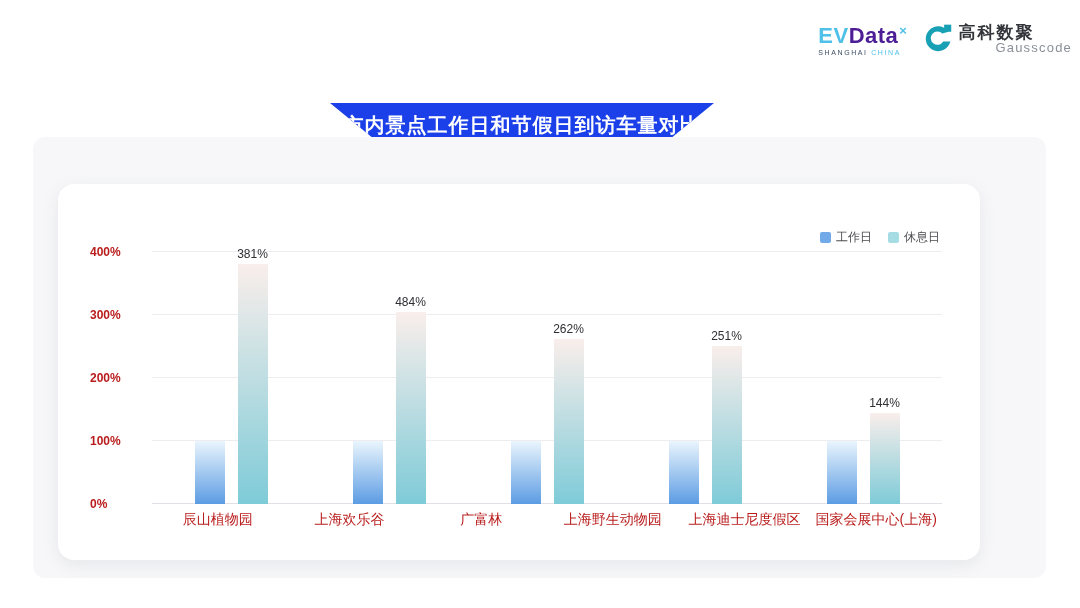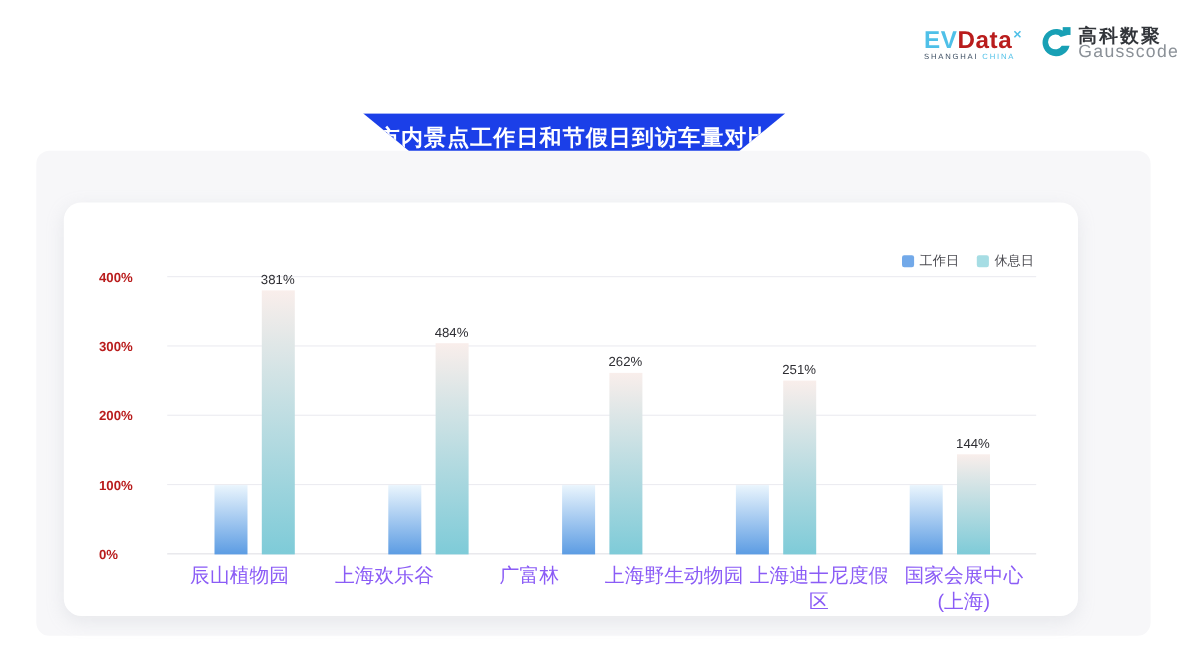--- a/index.html
+++ b/index.html
@@ -5,28 +5,28 @@
   * { margin:0; padding:0; box-sizing:border-box; }
   html,body { width:1080px; height:608px; background:#ffffff; overflow:hidden;
               font-family:"Liberation Sans", sans-serif; }
   .page { position:relative; width:1080px; height:608px; }
 
   
   .logos { position:absolute; top:20px; right:8px; display:flex; align-items:center; gap:14px; }
   .evdata { text-align:left; }
   .evdata-main { font-size:22px; font-weight:bold; letter-spacing:0.5px; line-height:22px; }
   .evdata-main .ev  { color:#4FC0E8; }
-  .evdata-main .dt  { color:#b91c1c; }
+  .evdata-main .dt  { color:#4c1d95; }
   .evdata-main .sup { color:#4FC0E8; font-size:13px; vertical-align:super; margin-left:1px; }
   .evdata-sub { font-size:7px; letter-spacing:1.6px; margin-top:2px; }
   .evdata-sub .s1 { color:#3D4E62; }
   .evdata-sub .s2 { color:#4FC0E8; }
   .gauss { display:flex; align-items:center; gap:5px; }
   .gauss-txt .gauss-cn { font-size:17px; font-weight:bold; color:#32353a; letter-spacing:2px; line-height:19px; }
-  .gauss-txt .gauss-en { font-size:16px; color:#8A9097; letter-spacing:1.2px; line-height:12px; }
+  .gauss-txt .gauss-en { font-size:13px; color:#8A9097; letter-spacing:1.2px; line-height:12px;margin-left:37px; }
 
   
   .banner { position:absolute; left:330px; top:103px; width:384px; height:44px;
             clip-path:polygon(0 0, 100% 0, 86% 100%, 14% 100%);
             display:flex; align-items:center; justify-content:center; }
   .banner span { color:#ffffff; font-size:20px; font-weight:bold; letter-spacing:1px; }
 
   
   .panel { position:absolute; left:33px; top:137px; width:1013px; height:441px;
            background:#f7f7f9; border-radius:12px; }
@@ -46,21 +46,21 @@
   .gridline.axis { background:#e0e0e6; }
   .ytick { position:absolute; left:-62px; width:52px; 
            font-size:12px; color:#b91c1c; line-height:14px;font-weight:bold; }
   .groups { position:absolute; left:0; top:0; width:100%; height:100%; display:flex; }
   .group { flex:1; display:flex; justify-content:center; align-items:flex-end; gap:13px; height:100%; }
   .barwrap { position:relative; width:30px; height:100%; display:flex; align-items:flex-end; justify-content:center; }
   .bar { width:100%; }
   .value-label { position:absolute; left:50%; transform:translateX(-50%);
                  font-size:12px; color:#2e2e33; white-space:nowrap; }
   .xlabels { position:absolute; left:94px; top:327px; width:790px; display:flex; }
-  .xlabel { flex:1; text-align:center; font-size:18px; color:#8b5cf6; }
+  .xlabel { flex:1; text-align:center; font-size:14px; color:#b91c1c; }
 </style>
 </head>
 <body>
 
 <div class="page">
 
   <div class="logos">
     <div class="evdata">
       <div class="evdata-main"><span class="ev">EV</span><span class="dt">Data</span><span class="sup">×</span></div>
       <div class="evdata-sub"><span class="s1">SHANGHAI</span> <span class="s2">CHINA</span></div>

